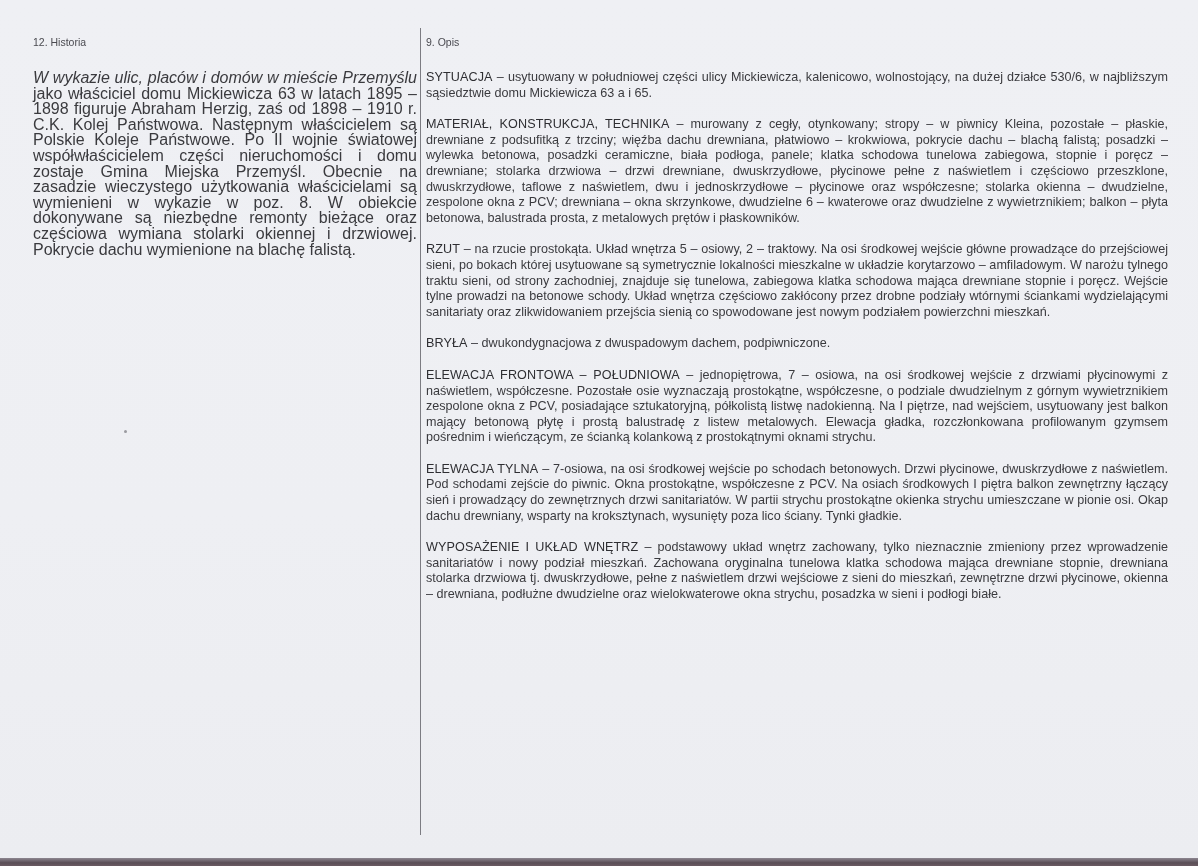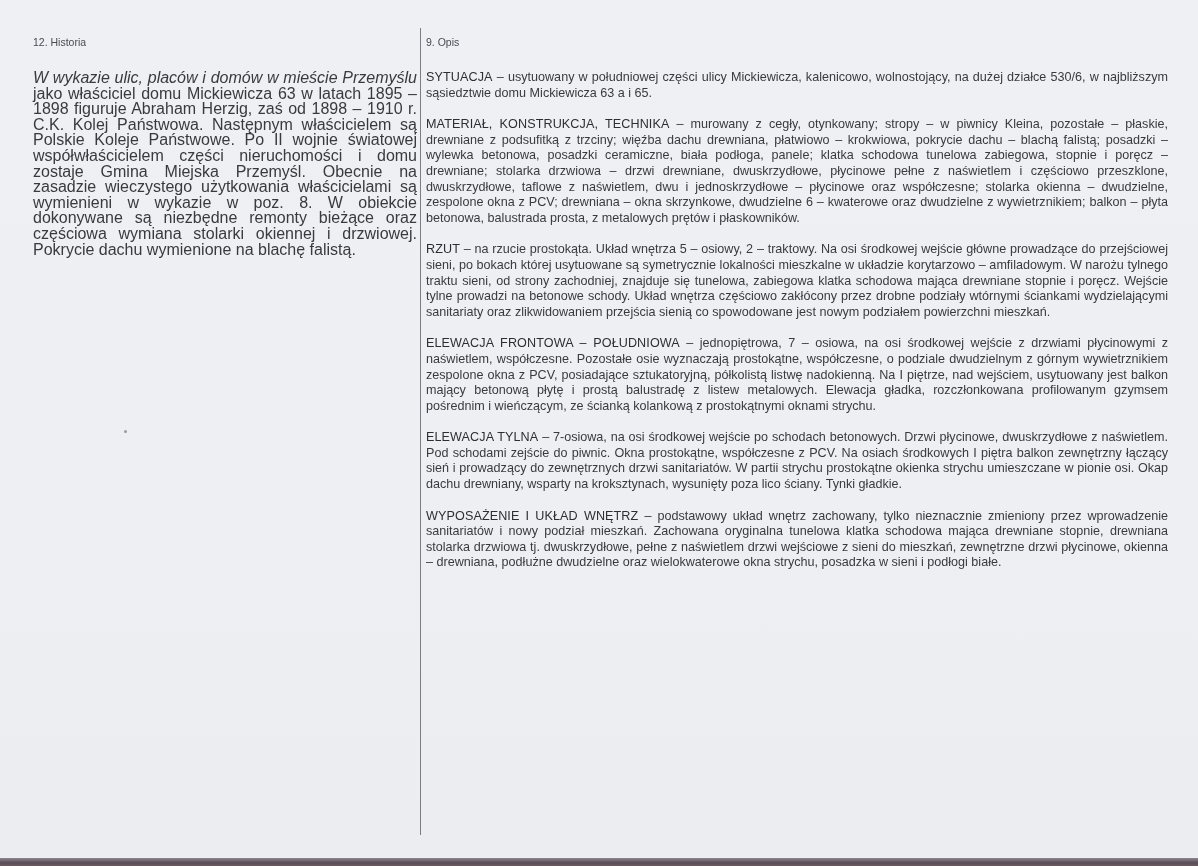--- a/index.html
+++ b/index.html
@@ -99,20 +99,21 @@
 
   <div class="right-col">
     <div class="section-label">9. Opis</div>
 
     <p class="para"><span class="heading">SYTUACJA</span><span> – usytuowany w południowej części ulicy Mickiewicza, kalenicowo, wolnostojący, na dużej działce 530/6, w najbliższym sąsiedztwie domu Mickiewicza 63 a i 65.</span></p>
 
     <p class="para"><span class="heading">MATERIAŁ, KONSTRUKCJA, TECHNIKA</span><span> – murowany z cegły, otynkowany; stropy – w piwnicy Kleina, pozostałe – płaskie, drewniane z podsufitką z trzciny; więźba dachu drewniana, płatwiowo – krokwiowa, pokrycie dachu – blachą falistą; posadzki – wylewka betonowa, posadzki ceramiczne, biała podłoga, panele; klatka schodowa tunelowa zabiegowa, stopnie i poręcz – drewniane; stolarka drzwiowa – drzwi drewniane, dwuskrzydłowe, płycinowe pełne z naświetlem i częściowo przeszklone, dwuskrzydłowe, taflowe z naświetlem, dwu i jednoskrzydłowe – płycinowe oraz współczesne; stolarka okienna – dwudzielne, zespolone okna z PCV; drewniana – okna skrzynkowe, dwudzielne 6 – kwaterowe oraz dwudzielne z wywietrznikiem; balkon – płyta betonowa, balustrada prosta, z metalowych prętów i płaskowników.</span></p>
 
     <p class="para"><span class="heading">RZUT</span><span> – na rzucie prostokąta. Układ wnętrza 5 – osiowy, 2 – traktowy. Na osi środkowej wejście główne prowadzące do przejściowej sieni, po bokach której usytuowane są symetrycznie lokalności mieszkalne w układzie korytarzowo – amfiladowym. W narożu tylnego traktu sieni, od strony zachodniej, znajduje się tunelowa, zabiegowa klatka schodowa mająca drewniane stopnie i poręcz. Wejście tylne prowadzi na betonowe schody. Układ wnętrza częściowo zakłócony przez drobne podziały wtórnymi ściankami wydzielającymi sanitariaty oraz zlikwidowaniem przejścia sienią co spowodowane jest nowym podziałem powierzchni mieszkań.</span></p>
 
+    <p class="para"><span class="heading">BRYŁA</span><span> – dwukondygnacjowa z dwuspadowym dachem, podpiwniczone.</span></p>
 
     <p class="para"><span class="heading">ELEWACJA FRONTOWA – POŁUDNIOWA</span><span> – jednopiętrowa, 7 – osiowa, na osi środkowej wejście z drzwiami płycinowymi z naświetlem, współczesne. Pozostałe osie wyznaczają prostokątne, współczesne, o podziale dwudzielnym z górnym wywietrznikiem zespolone okna z PCV, posiadające sztukatoryjną, półkolistą listwę nadokienną. Na I piętrze, nad wejściem, usytuowany jest balkon mający betonową płytę i prostą balustradę z listew metalowych. Elewacja gładka, rozczłonkowana profilowanym gzymsem pośrednim i wieńczącym, ze ścianką kolankową z prostokątnymi oknami strychu.</span></p>
 
     <p class="para"><span class="heading">ELEWACJA TYLNA</span><span> – 7-osiowa, na osi środkowej wejście po schodach betonowych. Drzwi płycinowe, dwuskrzydłowe z naświetlem. Pod schodami zejście do piwnic. Okna prostokątne, współczesne z PCV. Na osiach środkowych I piętra balkon zewnętrzny łączący sień i prowadzący do zewnętrznych drzwi sanitariatów. W partii strychu prostokątne okienka strychu umieszczane w pionie osi. Okap dachu drewniany, wsparty na kroksztynach, wysunięty poza lico ściany. Tynki gładkie.</span></p>
 
 
     <p class="para"><span class="heading">WYPOSAŻENIE I UKŁAD WNĘTRZ</span><span> – podstawowy układ wnętrz zachowany, tylko nieznacznie zmieniony przez wprowadzenie sanitariatów i nowy podział mieszkań. Zachowana oryginalna tunelowa klatka schodowa mająca drewniane stopnie, drewniana stolarka drzwiowa tj. dwuskrzydłowe, pełne z naświetlem drzwi wejściowe z sieni do mieszkań, zewnętrzne drzwi płycinowe, okienna – drewniana, podłużne dwudzielne oraz wielokwaterowe okna strychu, posadzka w sieni i podłogi białe.</span></p>
 
   </div>
 

